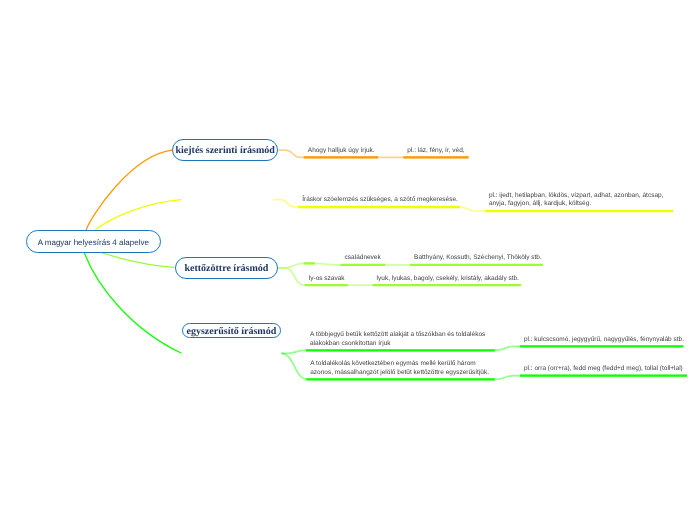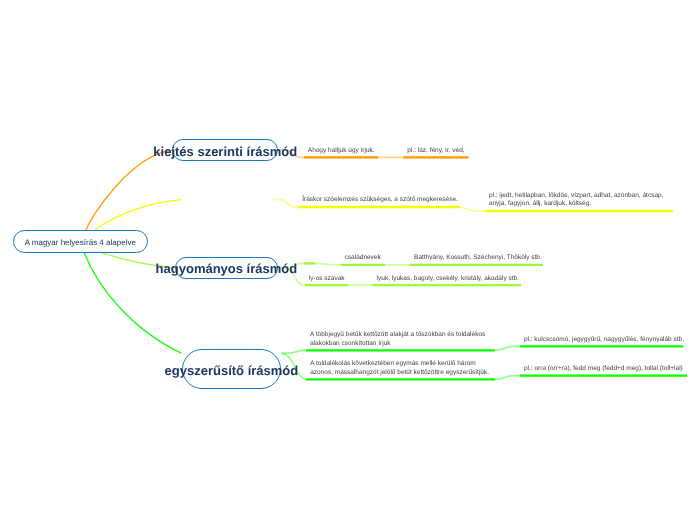--- a/index.html
+++ b/index.html
@@ -7,21 +7,21 @@
   body{width:696px;height:520px;overflow:hidden;
        font-family:"Liberation Sans",sans-serif;
        -webkit-font-smoothing:antialiased;text-rendering:geometricPrecision;}
   #stage{position:relative;width:696px;height:520px;background:#fff;}
   svg.wires{position:absolute;left:0;top:0;width:696px;height:520px;overflow:visible;}
   .node{position:absolute;box-sizing:border-box;display:flex;align-items:center;
         justify-content:center;background:#fcfffe;border:1.2px solid #1c78bd;
         border-radius:40px;color:#1f3561;white-space:nowrap;line-height:1;}
   .root{font-size:8.0px;font-weight:400;}
   .root span{position:relative;top:1.9px;}
-  .branch{font-size:13px;font-weight:700;}
+  .branch{font-size:10px;font-weight:700;font-family:Liberation Serif, serif;}
   .branch span{position:relative;top:1.4px;}
   .leaf{position:absolute;color:#404040;font-size:6.5px;line-height:8.6px;
         font-weight:400;text-align:left;}
   .leaf.nw{white-space:nowrap;}
 </style>
 </head>
 <body>
 
 <div id="stage">
 
@@ -64,31 +64,31 @@
                  C504.6,379.4 504.6,375.6 514.4,375.6 L687.0,375.6"></path>
         <path d="M306.0,350.4 L494.8,350.4"></path>
         <path d="M519.9,346.3 L683.4,346.3"></path>
         <path d="M306.2,379.4 L494.8,379.4"></path>
         <path d="M520.0,375.6 L687.0,375.6"></path>
       </g>
 
     </g>
   </svg>
 
-  <div class="node root" style="left:13px;top:230.4px;width:134.5px;height:22.2px;">
+  <div class="node root" style="left:26px;top:230.4px;width:134.5px;height:22.2px;">
     <span>A magyar helyesírás 4 alapelve</span>
   </div>
 
   <div class="node branch" style="left:172.3px;top:138.9px;width:105.8px;height:22px;">
     <span>kiejtés szerinti írásmód</span>
   </div>
   <div class="node branch" style="left:174.5px;top:256.5px;width:103.8px;height:22.1px;">
-    <span>hagyományos írásmód</span>
+    <span>kettőzöttre írásmód</span>
   </div>
-  <div class="node branch" style="left:181.5px;top:349px;width:99.8px;height:40px;">
+  <div class="node branch" style="left:181.5px;top:323px;width:99.8px;height:15px;">
     <span>egyszerűsítő írásmód</span>
   </div>
 
   <div class="leaf nw" style="left:307.8px;top:146.6px;">Ahogy halljuk úgy írjuk.</div>
   <div class="leaf nw" style="left:407.3px;top:146.6px;">pl.: láz, fény, ír, véd,</div>
 
   <div class="leaf nw" style="left:302.2px;top:196.3px;">Íráskor szóelemzés szükséges, a szótő megkeresése.</div>
   <div class="leaf" style="left:488.9px;top:191.8px;width:181px;">pl.: ijedt, hetilapban, lökdös, vízpart, adhat, azonban, átcsap, anyja, fagyjon, állj, kardjuk, költség.</div>
 
   <div class="leaf nw" style="left:344.6px;top:254.2px;">családnevek</div>

